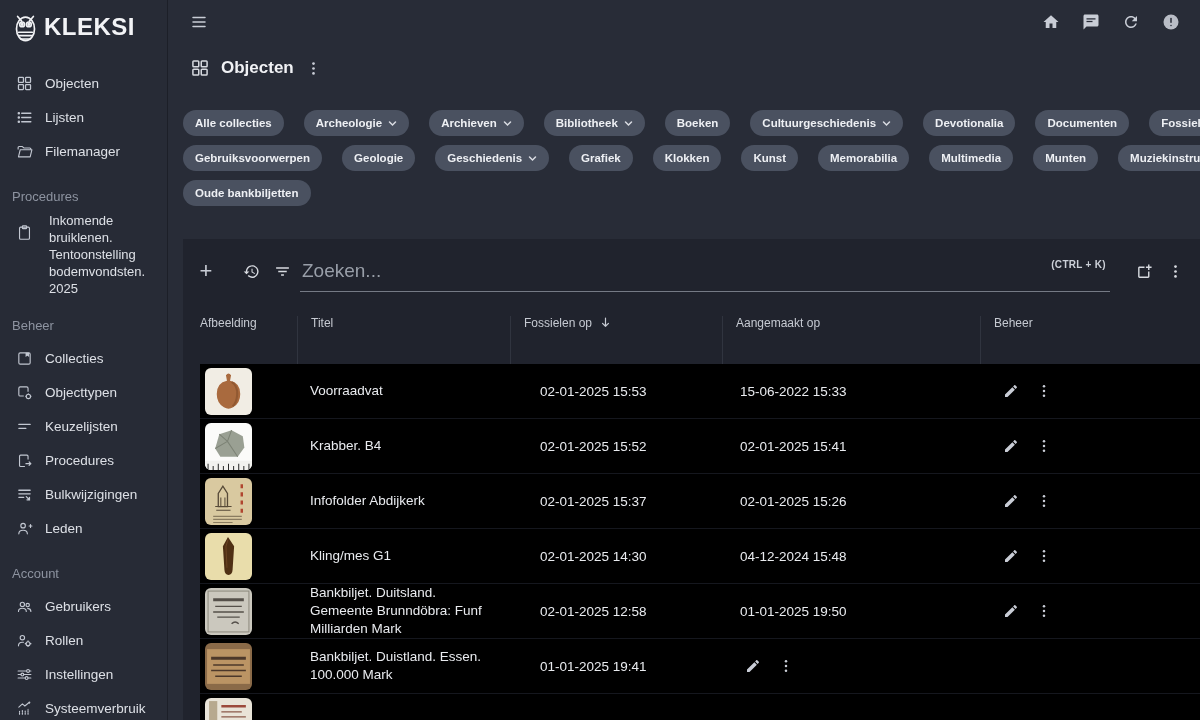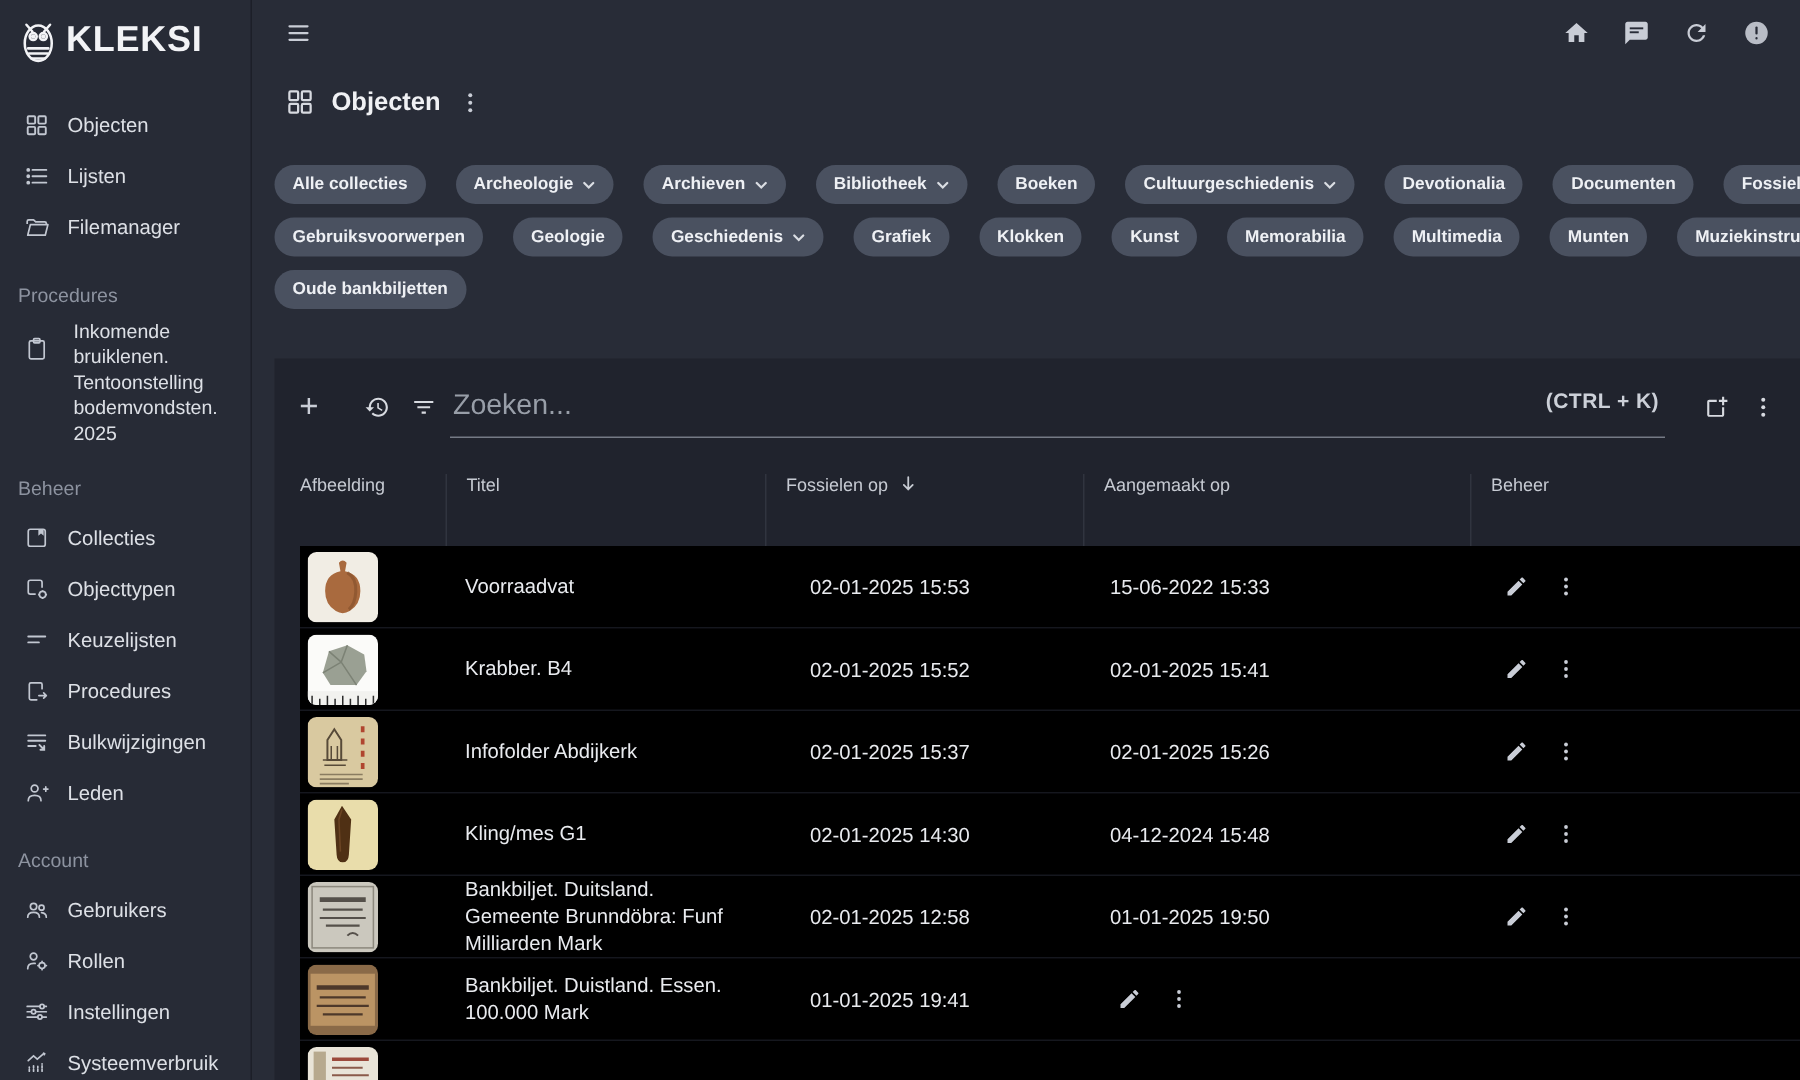--- a/index.html
+++ b/index.html
@@ -47,21 +47,21 @@
 
   
   .panel { margin:33px 0 0 15px; background:#20232d; flex:1; display:flex; flex-direction:column; overflow:hidden; }
   .search-row { height:64px; display:flex; align-items:center; padding-right:16px; flex-shrink:0; }
   .add-btn { width:46px; text-align:center; font-size:22px; font-weight:400; color:#c9cdd6; cursor:pointer; background:none; border:none; font-family:inherit; }
   .srch-ic { color:#d7dae0; cursor:pointer; margin-left:14px; }
   .srch-ic svg { width:17px; height:17px; }
   .search-field { flex:1; position:relative; margin-left:9px; margin-right:12px; border-bottom:1px solid #757a85; height:42px; display:flex; align-items:center; }
   .search-field input { width:100%; background:transparent; border:none; outline:none; color:#e8eaee; font-size:19px; font-family:inherit; padding:0 95px 0 2px; }
   .search-field input::placeholder { color:#989ea8; }
-  .shortcut { position:absolute; right:4px; top:9px; font-size:14px; font-weight:700; letter-spacing:.3px; color:#ccd0d8; }
+  .shortcut { position:absolute; right:4px; top:9px; font-size:10px; font-weight:700; letter-spacing:.3px; color:#ccd0d8; }
 
   .thead { display:grid; grid-template-columns:114px 213px 212px 258px 1fr; height:48px; margin-top:13px; align-items:stretch; flex-shrink:0; }
   .th { font-size:12px; color:#c6cad2; padding-left:13px; display:flex; align-items:flex-start; gap:7px; }
   .th:first-child { padding-left:17px; }
   .th + .th { border-left:1px solid #30343f; }
   .sort-ic { color:#c6cad2; }
   .sort-ic svg { width:13px; height:13px; }
 
   .tbody { padding-left:17px; overflow:hidden; }
   .trow { display:grid; grid-template-columns:97px 213px 212px 258px 1fr; height:55px; align-items:center; background:#000000; border-bottom:1px solid #15171e; cursor:pointer; }

